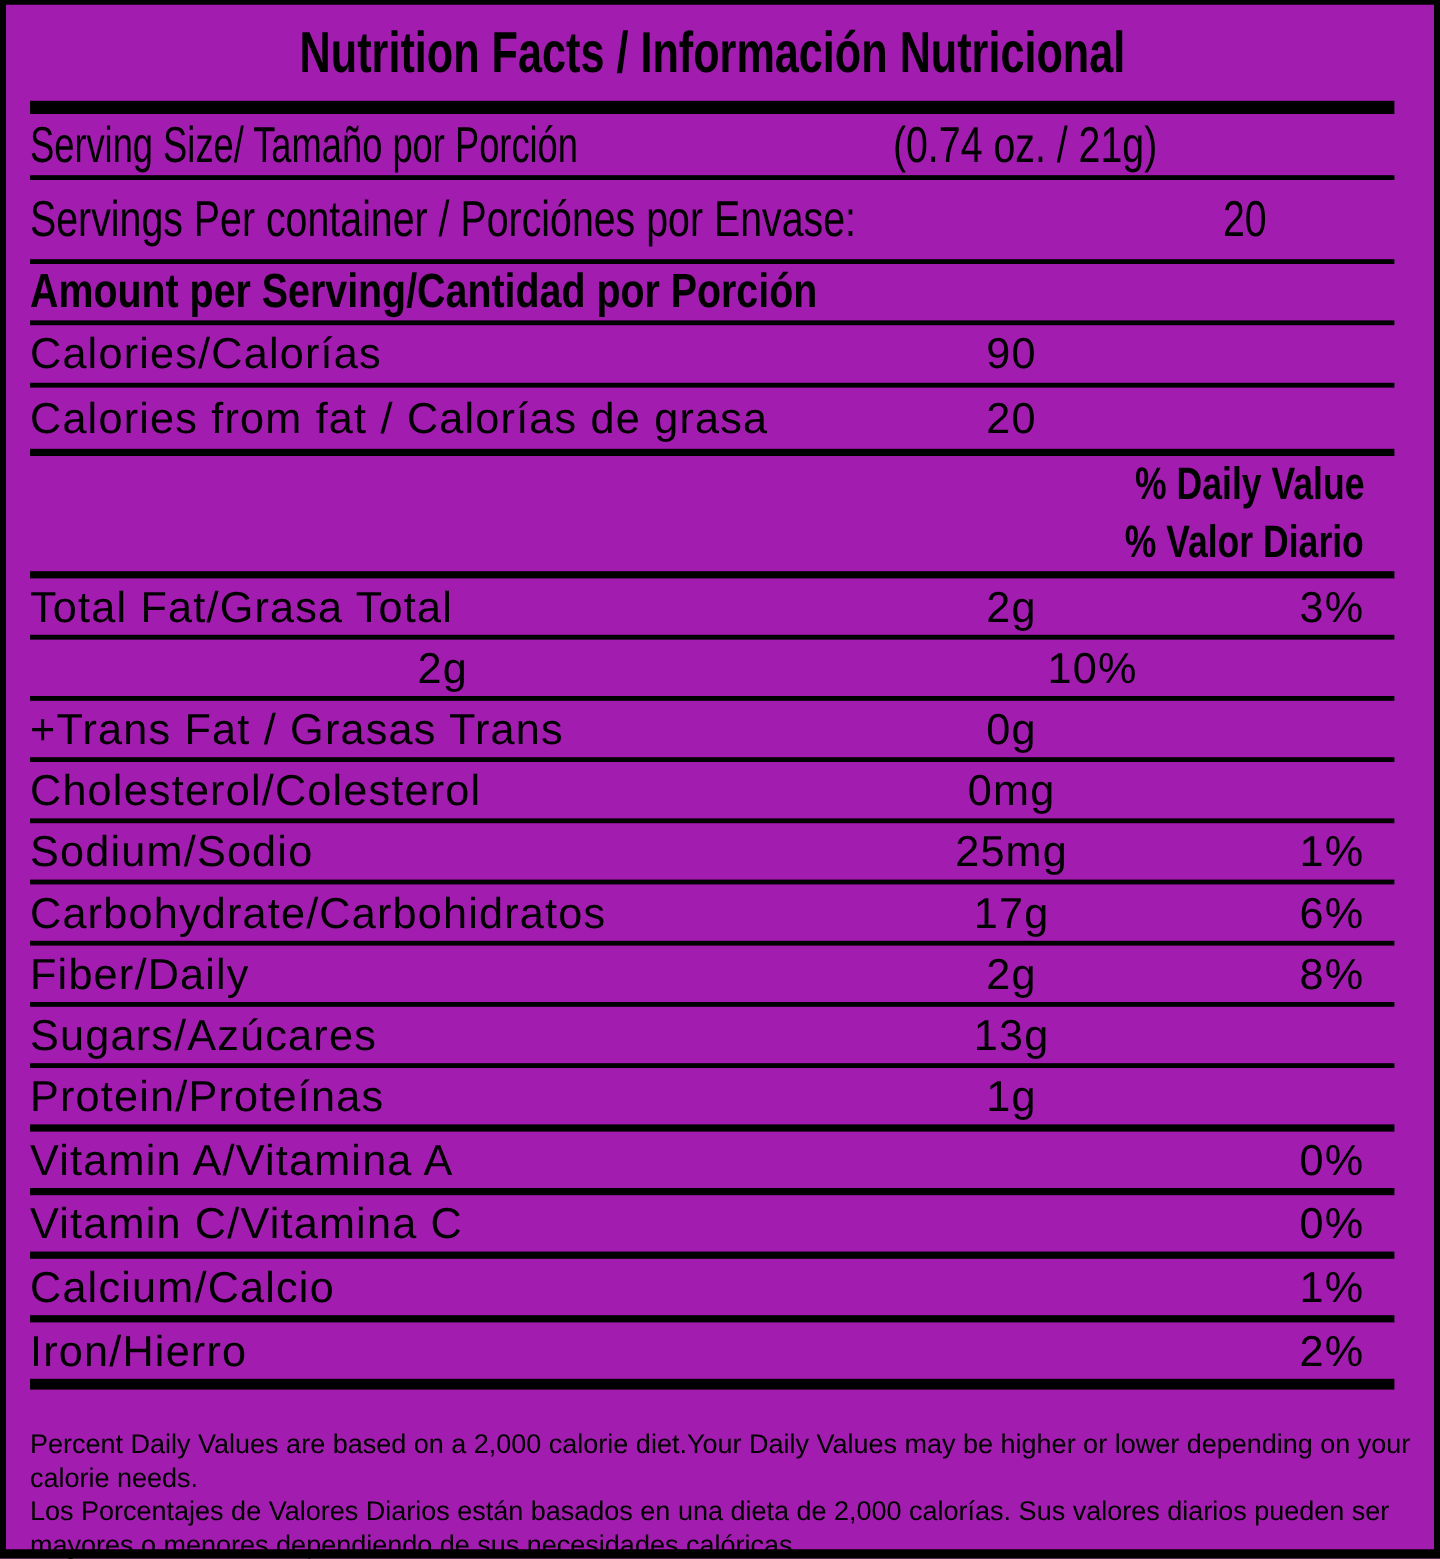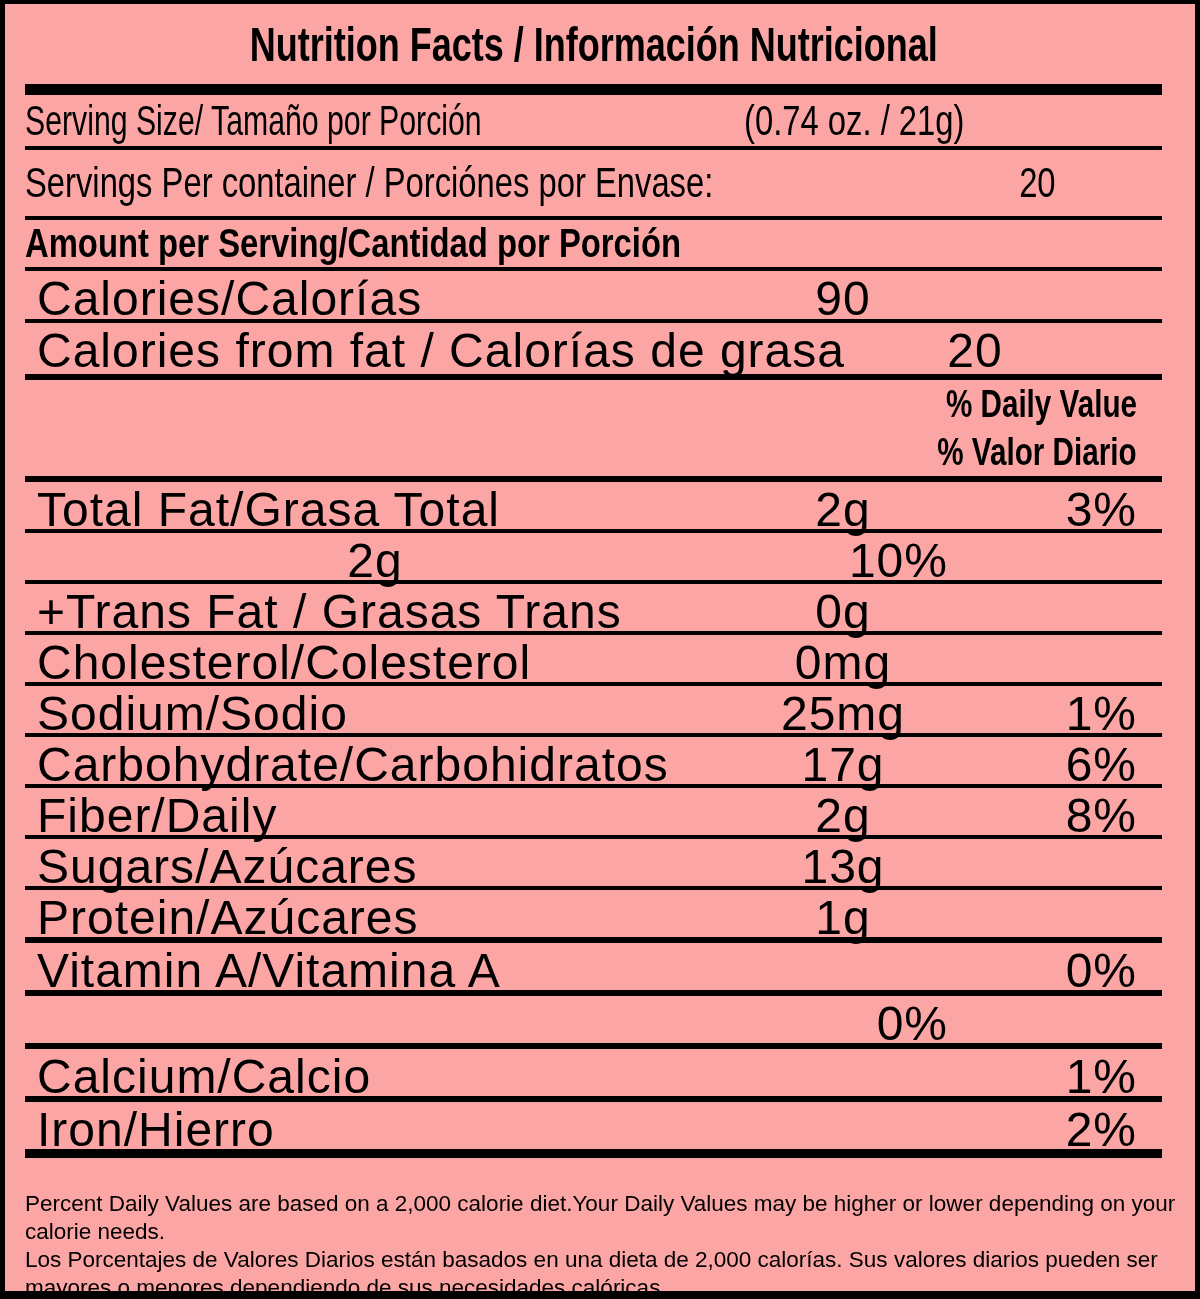--- a/index.html
+++ b/index.html
@@ -7,21 +7,21 @@
     width: 1200px; height: 1299px; overflow: hidden;
     font-family: "Liberation Sans", sans-serif; color: #000;
   }
   .label-box {
     box-sizing: border-box;
     width: 1200px; height: 1299px;
     border: solid #000;
     border-width: 4px 5px 8px 5px;
     padding: 0 33px 0 20px;
     display: flex; flex-direction: column;
-    background: #fca5a5;
+    background: #a21caf;
   }
   
   .bar       { height: 11px; background: #000; flex: none; }
   .sep       { height: 4px;  background: #000; flex: none; }
   .sep-med   { height: 6px;  background: #000; flex: none; }
   .bar-foot  { height: 9px;  background: #000; flex: none; }
   
   .row { display: flex; align-items: center; flex: none; }
   .grid-row {
     display: grid; grid-template-columns: 1fr 260px 189px;
@@ -47,21 +47,21 @@
     transform: scaleX(0.78); transform-origin: left center;
   }
   .t-serving-val {
     display: inline-block; font-size: 42px; white-space: nowrap;
     transform: scaleX(0.78); transform-origin: center;
   }
   .t-amount-header {
     display: inline-block; font-size: 40px; font-weight: bold; white-space: nowrap;
     transform: scaleX(0.82); transform-origin: left center;
   }
-  .t-nutrient { font-size: 48px; letter-spacing: 1px; margin-left: 12px; }
+  .t-nutrient { font-size: 36px; letter-spacing: 1px; }
   .dv-block { display: flex; flex-direction: column; justify-content: space-around; flex: none; }
   .dv-line { height: 48px; display: flex; align-items: center; justify-content: flex-end; padding-right: 25px; }
   .t-dv {
     display: inline-block; font-size: 38px; font-weight: bold; white-space: nowrap;
     transform: scaleX(0.78); transform-origin: right center;
   }
   
   .footnote { flex: 1; padding-top: 32px; font-size: 22.5px; line-height: 28px; }
   .foot-line { white-space: nowrap; }
 </style>
@@ -174,34 +174,35 @@
   <div class="sep"></div>
 
   <div class="grid-row h47 t-nutrient">
     <div class="cell-label">Sugars/Azúcares</div>
     <div class="cell-amount">13g</div>
     <div class="cell-percent"></div>
   </div>
   <div class="sep"></div>
 
   <div class="grid-row h47 t-nutrient">
-    <div class="cell-label">Protein/Azúcares</div>
+    <div class="cell-label">Protein/Proteínas</div>
     <div class="cell-amount">1g</div>
     <div class="cell-percent"></div>
   </div>
   <div class="sep-med"></div>
 
   <div class="grid-row h47 t-nutrient">
     <div class="cell-label">Vitamin A/Vitamina A</div>
     <div class="cell-amount"></div>
     <div class="cell-percent">0%</div>
   </div>
   <div class="sep-med"></div>
 
   <div class="grid-row h47 t-nutrient">
+    <div class="cell-label">Vitamin C/Vitamina C</div>
     <div class="cell-amount"></div>
     <div class="cell-percent">0%</div>
   </div>
   <div class="sep-med"></div>
 
   <div class="grid-row h47 t-nutrient">
     <div class="cell-label">Calcium/Calcio</div>
     <div class="cell-amount"></div>
     <div class="cell-percent">1%</div>
   </div>

